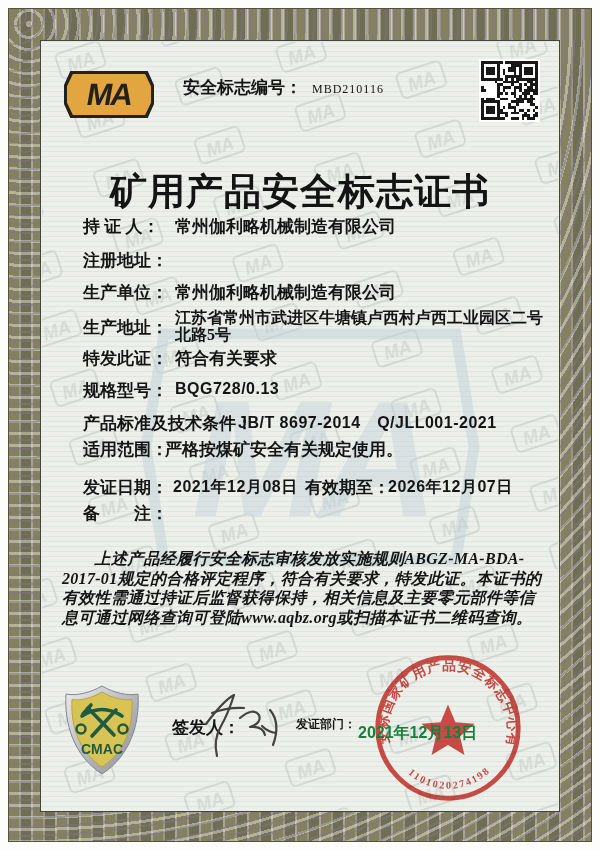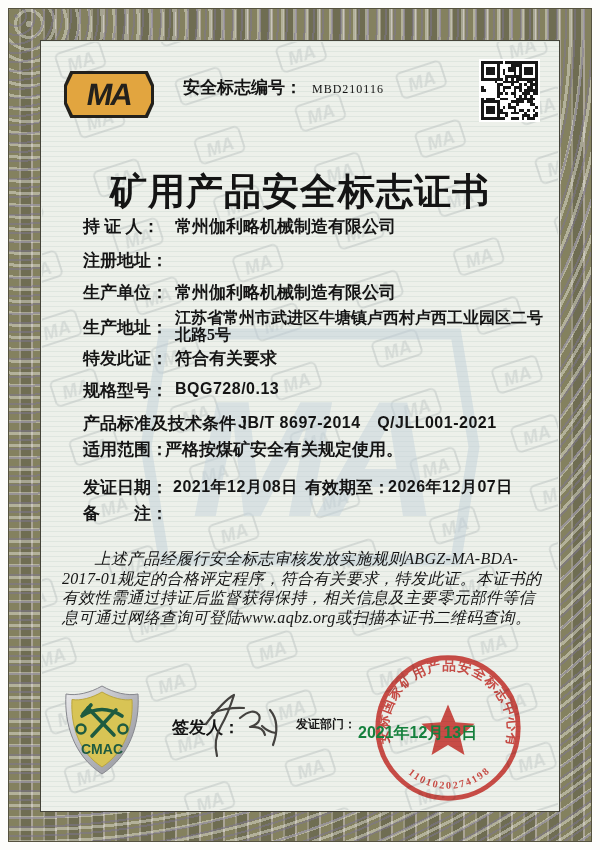--- a/index.html
+++ b/index.html
@@ -31,21 +31,21 @@
     display:grid;grid-template-columns:repeat(21,1fr);grid-template-rows:repeat(21,1fr);}
   .qr i{display:block;}
   .qr .b{background:#181818;}
   .title{position:absolute;left:0;top:134px;width:100%;text-align:center;
     font-size:37px;font-weight:700;letter-spacing:1px;margin-top:33px;}
   
   .lbl{position:absolute;left:83px;font-size:17px;font-weight:700;white-space:pre;}
   .val{position:absolute;left:175px;font-size:17px;font-weight:700;white-space:pre;}
   .val-alnum{font-style:normal;font-family:"Liberation Sans",sans-serif;font-size:16px;letter-spacing:.5px;}
   .val-wrap{white-space:normal;width:372px;line-height:17px;font-size:16px;}
-  .statement{position:absolute;left:62px;top:549px;width:480px;font-size:16px;font-weight:400;
+  .statement{position:absolute;left:62px;top:549px;width:480px;font-size:16px;font-weight:700;
     font-style:italic;line-height:19.5px;letter-spacing:.3px;}
   
   .cmac{position:absolute;left:62px;top:684px;}
   .signer-lbl{position:absolute;left:156px;top:716px;font-size:17px;font-weight:700;margin-left:16px;}
   .signature{position:absolute;left:198px;top:682px;}
   .dept-lbl{position:absolute;left:296px;top:716px;font-size:12px;font-weight:700;}
   .dept-date{position:absolute;left:358px;top:723px;z-index:3;
     font-family:"Liberation Sans",sans-serif;font-weight:700;font-size:16px;color:#15803d;}
   .stamp{position:absolute;left:370px;top:650px;z-index:2;opacity:.92;mix-blend-mode:multiply;}
 </style>

